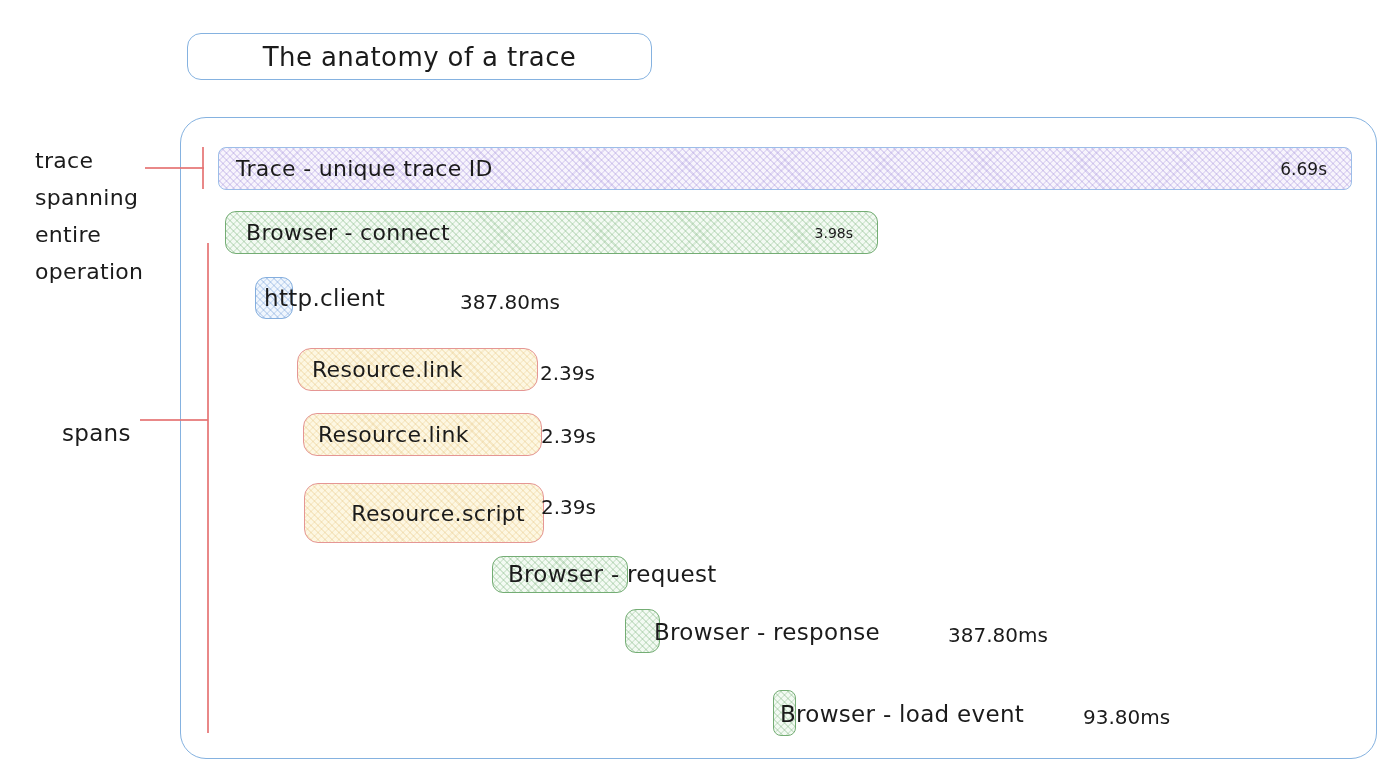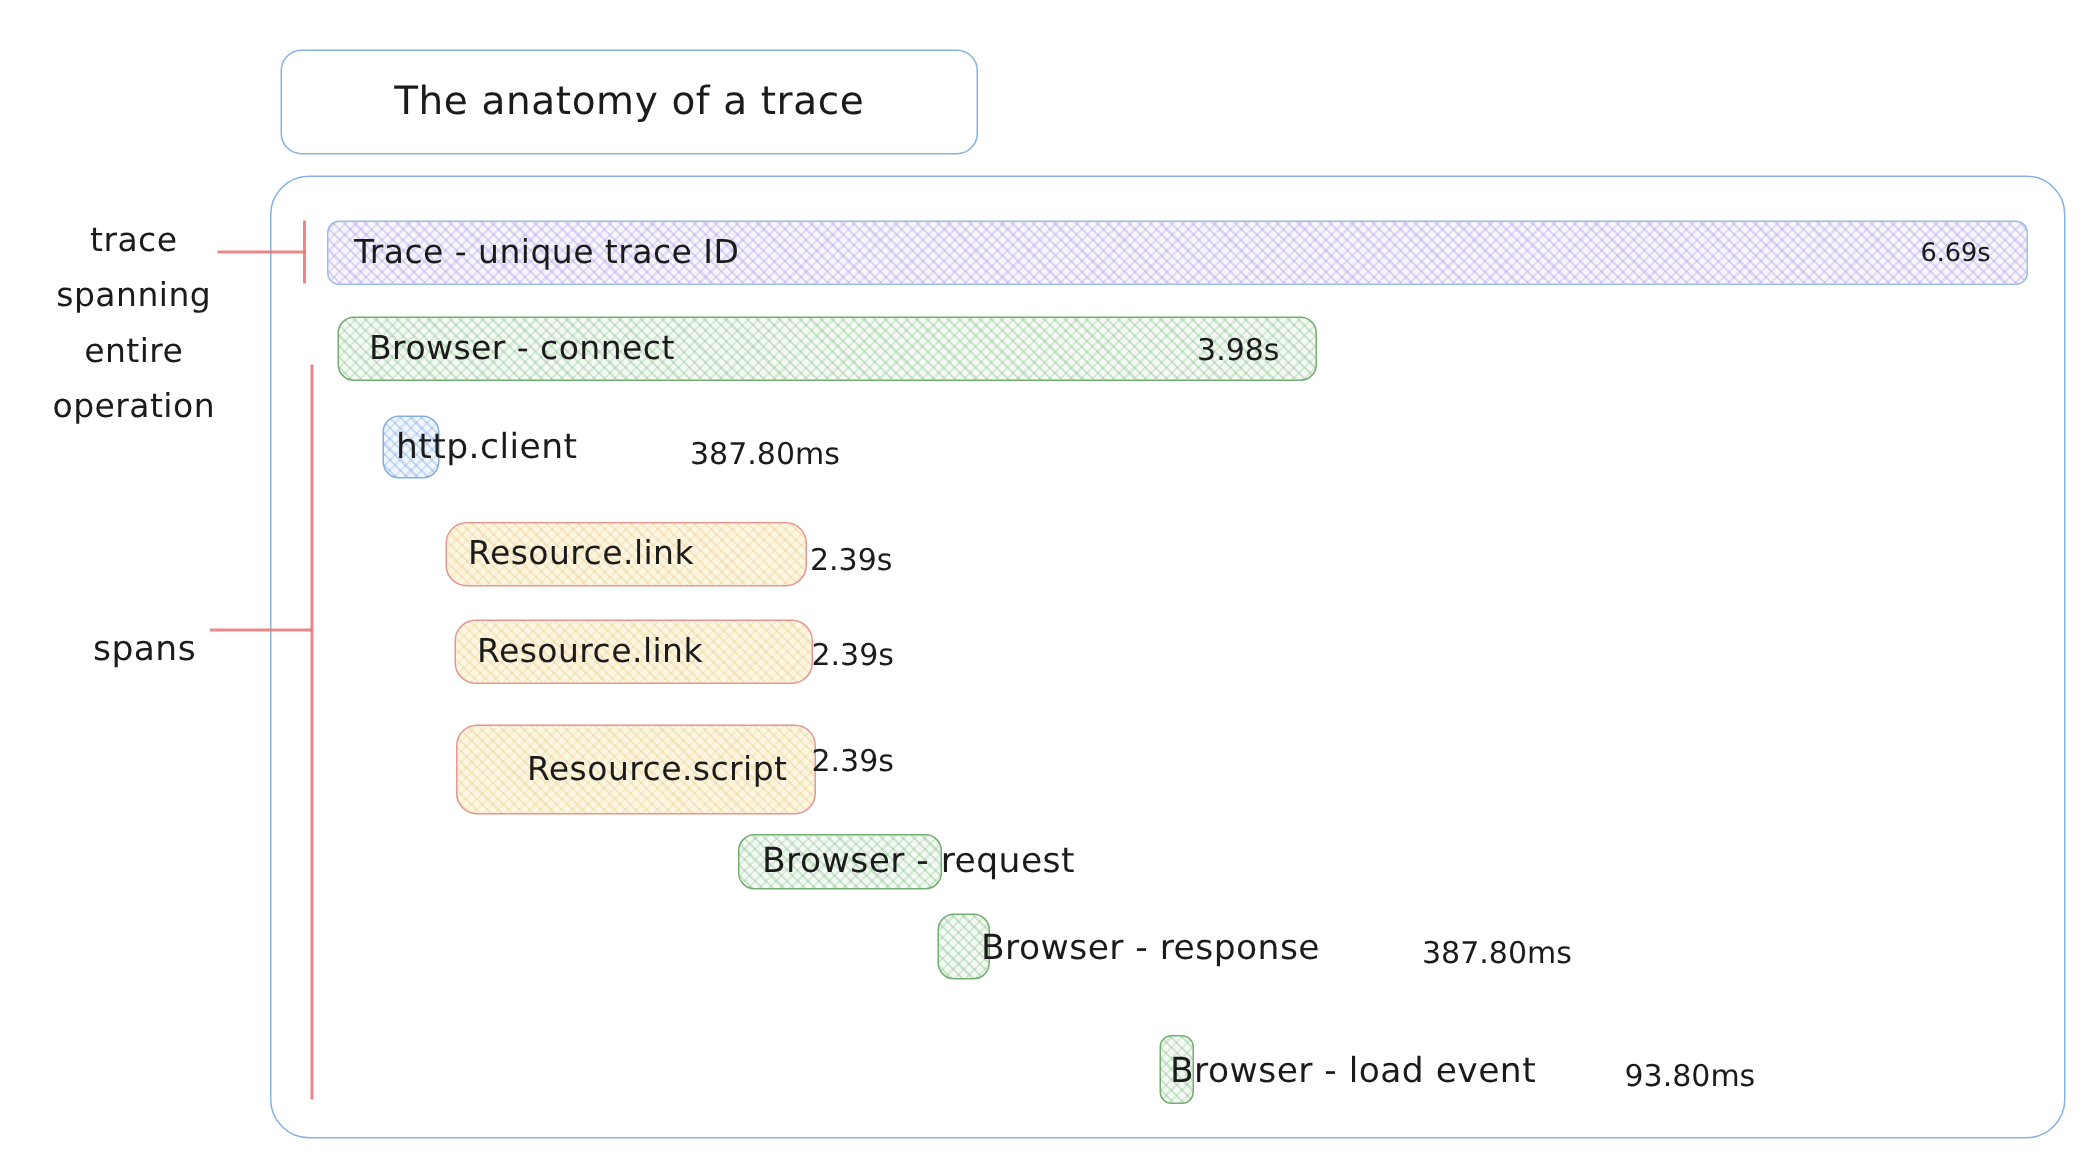--- a/index.html
+++ b/index.html
@@ -64,27 +64,27 @@
     margin-left: 20px;
   }
 
   
   .bar-label   { font-size: 22px; letter-spacing: 0.3px; white-space: nowrap; }
   .bar-duration{ font-size: 16px; white-space: nowrap; }
   .free-label  { position: absolute; font-size: 23px; letter-spacing: 0.3px; white-space: nowrap; }
   .free-duration{ position: absolute; font-size: 20px; white-space: nowrap; }
   .title-box {
     position: absolute;
-    left: 187px; top: 33px; width: 465px; height: 70px;
+    left: 187px; top: 33px; width: 465px; height: 47px;
     border: 1.6px solid #85b2e0; border-radius: 14px;
     display: flex; align-items: center; justify-content: center;
   }
   .title-text { font-size: 26px; letter-spacing: 0.4px; }
   .note { position: absolute; font-size: 22px; letter-spacing: 0.3px; }
-  .note-lines div { line-height: 37px; text-align: center; }
+  .note-lines div { line-height: 37px; }
 
   
   .red-line { position: absolute; background: #e57373; opacity: 0.85; }
 </style>
 </head>
 <body>
 
 <div class="canvas">
 
   
@@ -114,21 +114,21 @@
 
   
   <div class="bar fill-purple" style="left:218px; top:147px; width:1134px; height:43px;">
     <span class="bar-label">Trace - unique trace ID</span>
     <span class="bar-duration" style="font-size:17px;">6.69s</span>
   </div>
 
   
   <div class="bar fill-green" style="left:225px; top:211px; width:653px; height:43px;padding-left:20px;">
     <span class="bar-label">Browser - connect</span>
-    <span class="bar-duration" style="font-size:20px;">3.98s</span>
+    <span class="bar-duration" style="font-size:14px;">3.98s</span>
   </div>
 
   
   <div style="display:contents">
     <div class="chip fill-blue" style="left:255px; top:277px; width:38px; height:42px;"></div>
     <span class="free-label" style="left:264px; top:285px;">http.client</span>
     <span class="free-duration" style="left:460px; top:290px;">387.80ms</span>
   </div>
 
   

